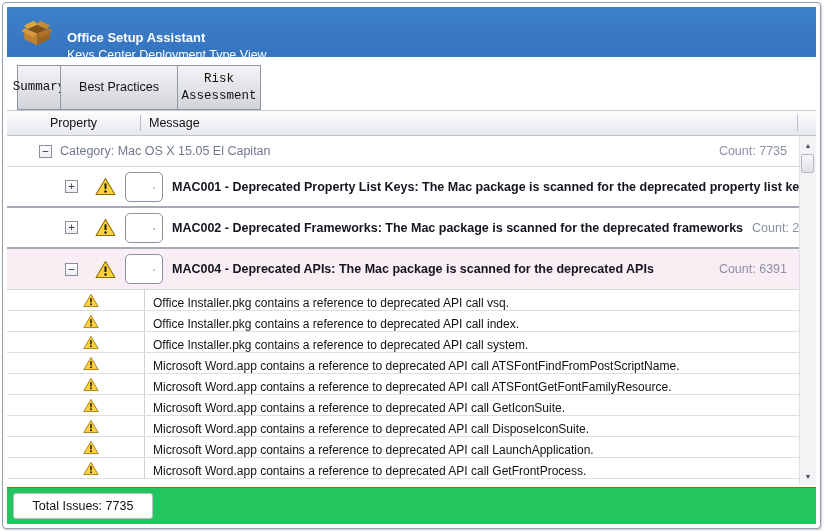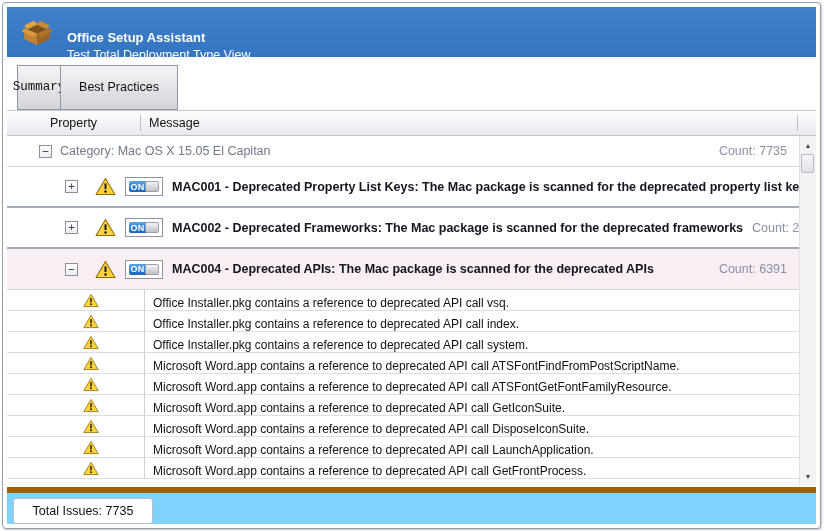--- a/index.html
+++ b/index.html
@@ -69,21 +69,21 @@
     height:41px;box-sizing:border-box;display:flex;align-items:center;
     padding-left:58px;border-bottom:2px solid #a4aab6;gap:9px;background:#fff;
   }
   .rule-row.expanded{background:#f8eef4;border-bottom:1px solid #d4d7dd;}
   .rule-text{font-weight:bold;font-size:12.5px;color:#15151f;white-space:nowrap;}
   .warn-lg{width:21px;height:19px;flex:none;}
   .warn-sm{width:16px;height:15px;flex:none;}
   
   .toggle{
     width:38px;height:19px;box-sizing:border-box;flex:none;display:flex;
-    border:1px solid #8b92a0;border-radius:0;background:#fff;padding:3px;
+    border:1px solid #8b92a0;border-radius:5px;background:#fff;padding:14px;
     box-shadow:inset 0 0 0 1px #fff;
   }
   .toggle-on{
     flex:1;background:linear-gradient(#56a5e8,#1a63b8);color:#fff;
     font-weight:bold;font-size:9px;display:flex;align-items:center;justify-content:center;
     border-radius:2px 0 0 2px;letter-spacing:.3px;
   }
   .toggle-knob{
     width:14px;background:linear-gradient(#f4f4f5,#bfc1c7);
     border:1px solid #9aa0ab;border-radius:2px;margin-left:-1px;box-sizing:border-box;
@@ -97,21 +97,21 @@
   }
   
   .scrollbar{position:absolute;top:0;right:0;bottom:0;width:17px;background:#f3f3f6;border-left:1px solid #e0e1e6;box-sizing:border-box;}
   .sb-btn{position:absolute;left:0;right:0;height:16px;display:flex;align-items:center;justify-content:center;font-size:7px;color:#3f4757;}
   .sb-up{top:1px;}
   .sb-down{bottom:1px;}
   .sb-thumb{position:absolute;left:1px;right:2px;top:18px;height:17px;background:linear-gradient(#f8f8fa,#dfe1e7);border:1px solid #b4b8c2;border-radius:2px;}
   
   .statusbar{
     position:absolute;left:4px;right:4px;bottom:4px;height:37px;
-    background:#7dd3fc;border-top:6px solid #a16207;box-sizing:border-box;
+    background:#22c55e;border-top:1px solid #a16207;box-sizing:border-box;
   }
   .total-box{
     position:absolute;left:6px;top:5px;width:140px;height:26px;box-sizing:border-box;
     background:#fff;border:1px solid #b9bdc6;border-radius:3px;
     display:flex;align-items:center;justify-content:center;font-size:12.5px;color:#111;
   }
 </style>
 </head>
 <body>
 
@@ -122,30 +122,33 @@
       <polygon points="4,9 13,4.5 17,8 7,12.5" fill="#e2a63e"></polygon>
       <polygon points="28,9 19,4.5 15,8 25,12.5" fill="#c98c2f"></polygon>
       <polygon points="7,12.5 16,8.5 25,12.5 16,16.5" fill="#7d5118"></polygon>
       <polygon points="4,11.5 16,16.5 16,27.5 4,21.5" fill="#c08232"></polygon>
       <polygon points="28,11.5 16,16.5 16,27.5 28,21.5" fill="#9a6524"></polygon>
       <polygon points="4,11.5 16,16.5 12.5,19.8 1.5,14.5" fill="#d9983a"></polygon>
       <polygon points="28,11.5 16,16.5 19.5,19.8 30.5,14.5" fill="#b07327"></polygon>
     </svg>
     <div>
       <div class="title">Office Setup Assistant</div>
-      <div class="subtitle">Test Total Deployment Type View</div>
+      <div class="subtitle">Keys Center Deployment Type View</div>
     </div>
   </div>
 
   <div class="tabbar">
       <div class="tab">
     <span class="tab-label">Summary</span>
   </div>
       <div class="tab">
     <span class="tab-label">Best Practices</span>
+  </div>
+      <div class="tab">
+    <span class="tab-label">Risk Assessment</span>
   </div>
     </div>
 
   <div class="colheader">
     <span class="sev">Property</span>
     <span class="vsep"></span>
     <span class="msg">Message</span>
     <span class="vsep rsep"></span>
   </div>
 

